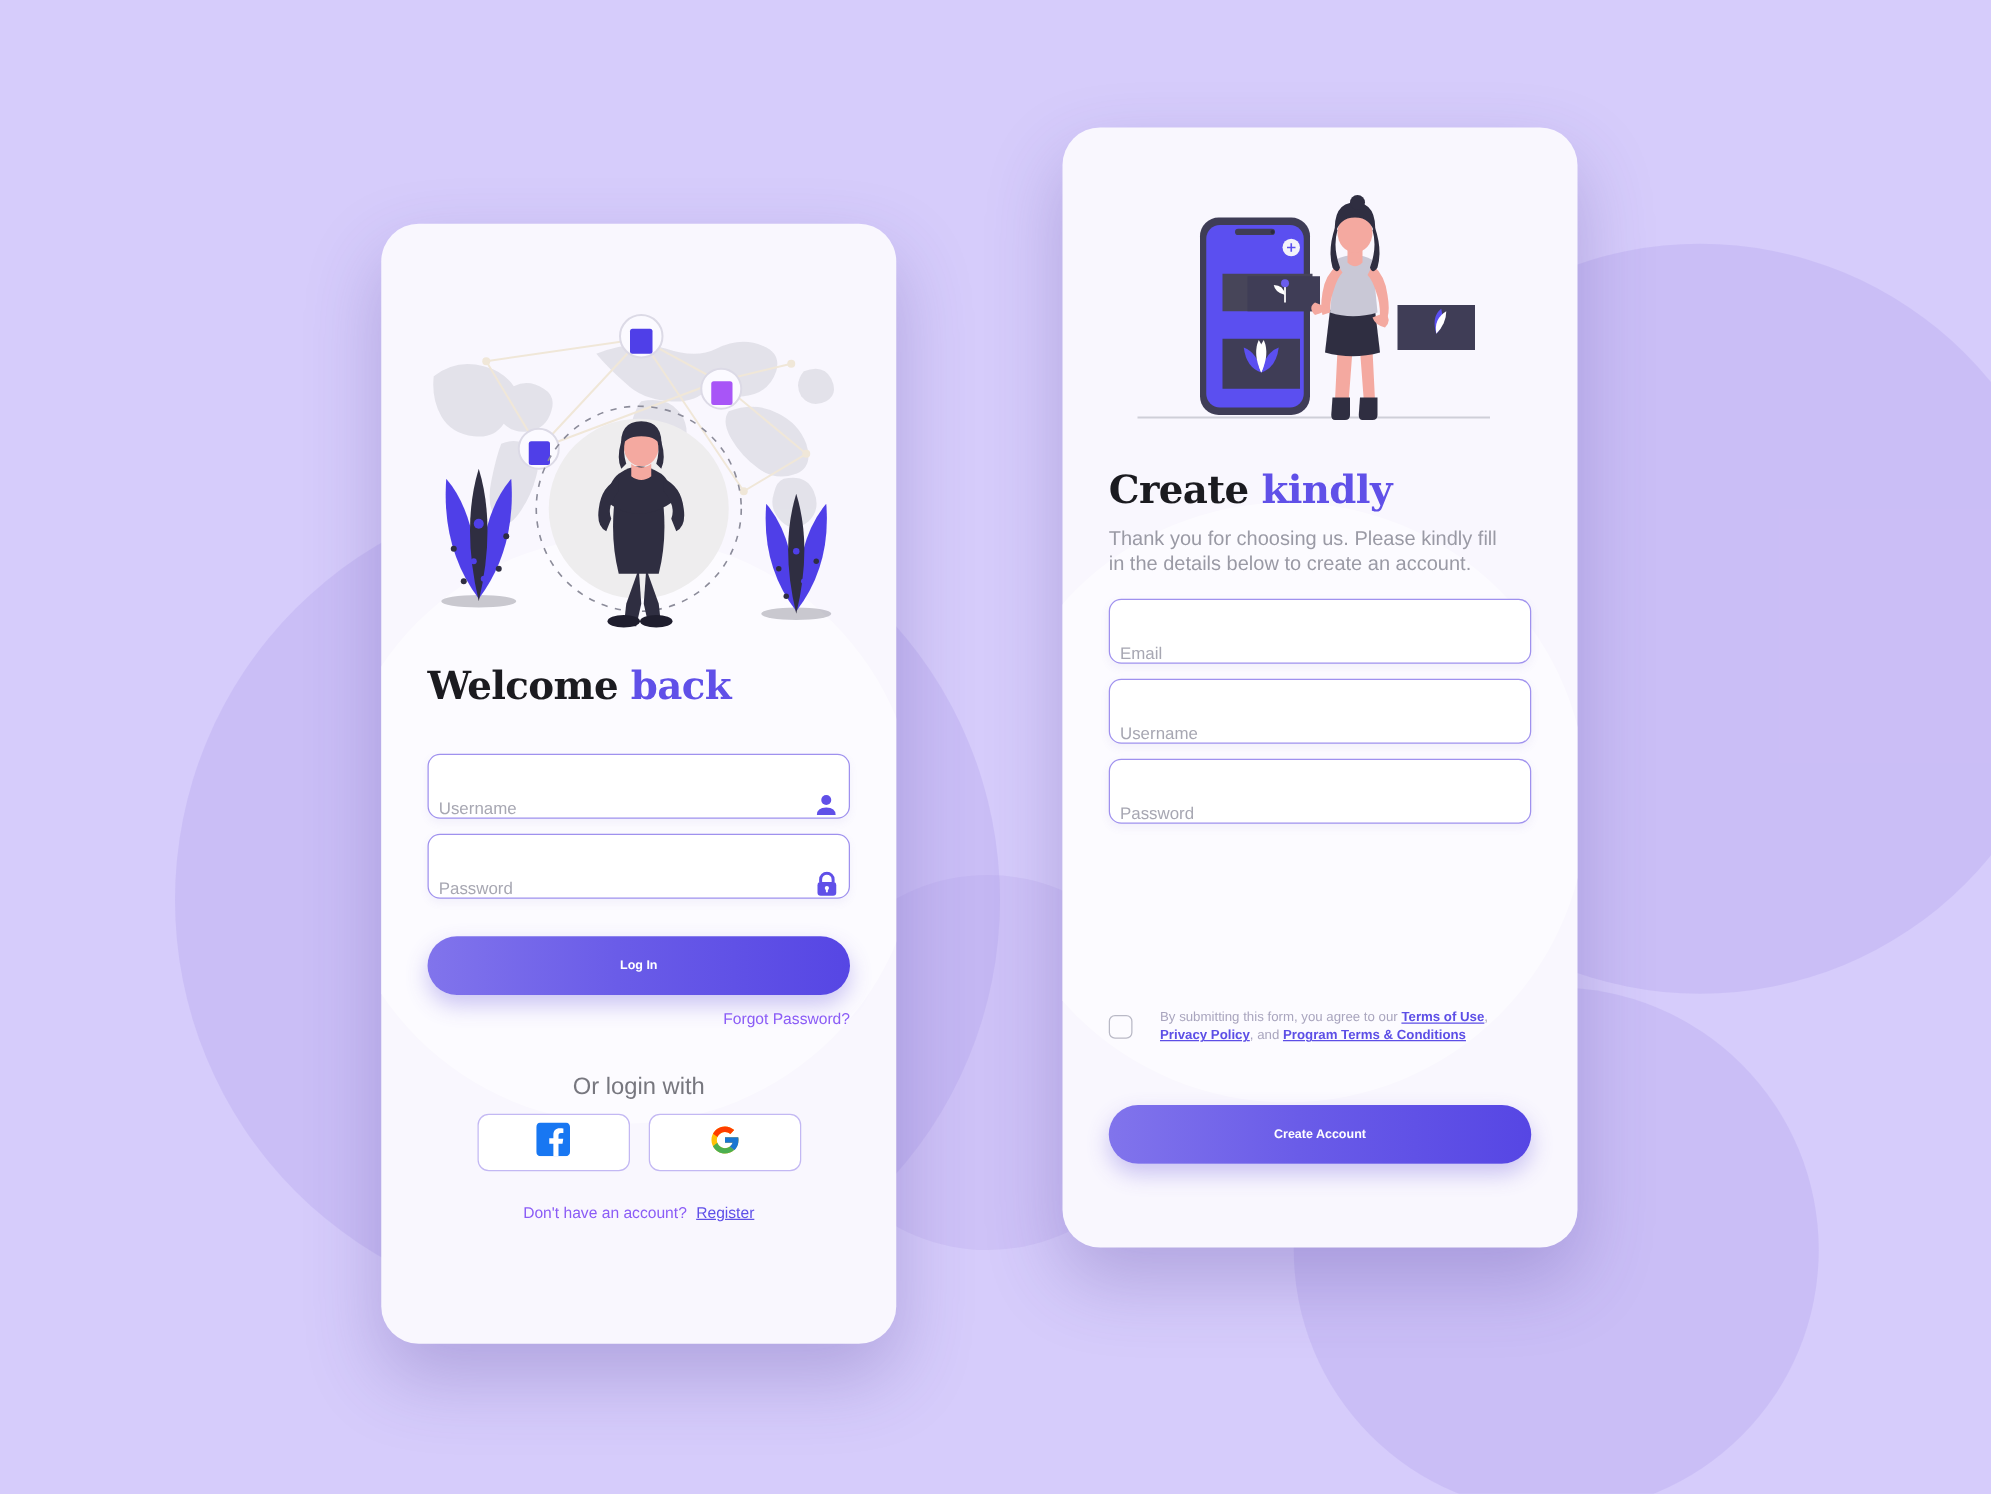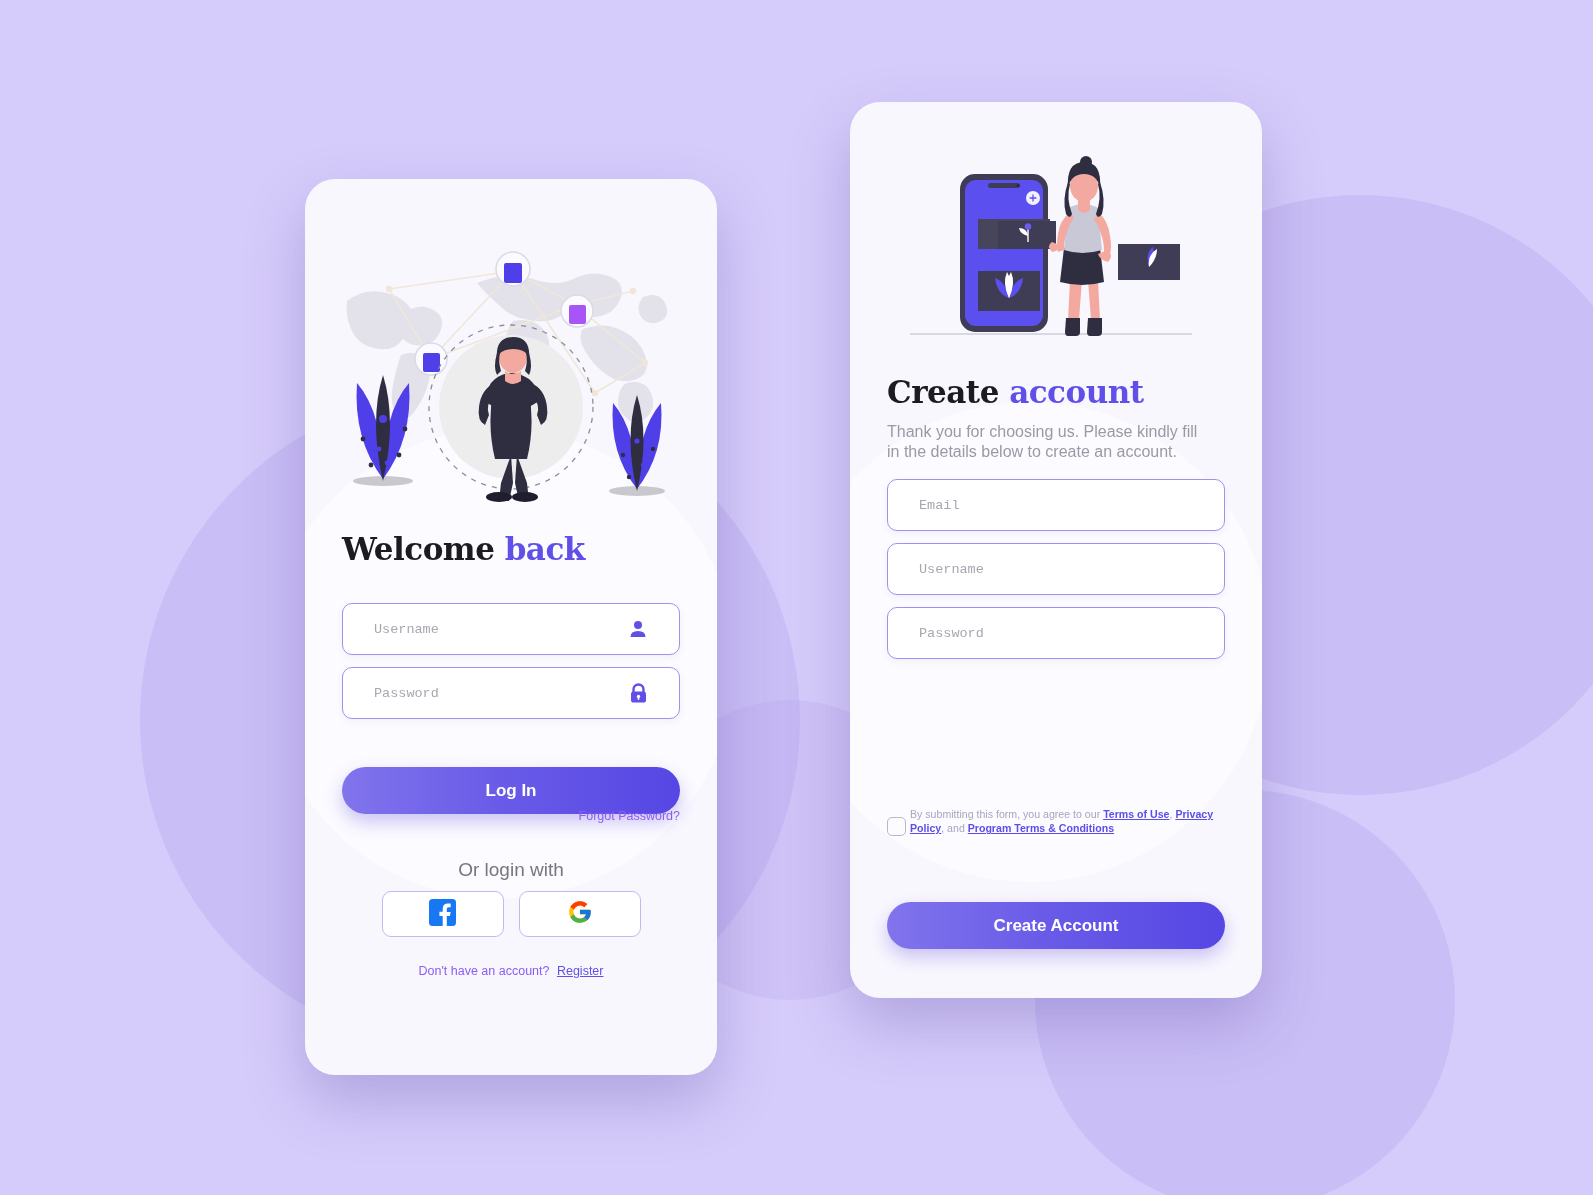--- a/index.html
+++ b/index.html
@@ -96,48 +96,46 @@
   }
 
   
   .field {
     position: relative;
     box-sizing: border-box;
     background: #ffffff;
     border: 1.4px solid #9f91ee;
     border-radius: 10px;
     display: flex;
-    align-items: center;
-    padding: 0 31px;
+    align-items: flex-end;
+    padding: 0 8px;
     box-shadow: 0 3px 7px rgba(120, 100, 200, 0.07);
-    font-family: Liberation Mono, monospace;
   }
   .field .ph {
     color: #a7a7b2;
     font-size: 13.5px;
     flex: 1;
     user-select: none;
   }
   .field .fi { display: flex; align-items: center; }
 
   
   .btn-primary {
     box-sizing: border-box;
     border: none;
     border-radius: 26px;
     color: #ffffff;
-    font-size: 17px;
+    font-size: 10px;
     font-weight: bold;
     display: flex;
     align-items: center;
     justify-content: center;
     cursor: pointer;
     background: linear-gradient(90deg, #8174ec 0%, #6a5ce8 45%, #5646e4 100%);
     box-shadow: 0 8px 18px rgba(90, 70, 215, 0.30);
-    margin-top: 18px;
   }
 
   .link-muted {
     color: #8b5cf6;
     font-size: 12.5px;
   }
   .link-accent {
     color: #6050e8;
     text-decoration: underline;
   }
@@ -411,36 +409,36 @@
         <path d="M176 38 q-2 -26 16 -26 q18 0 16 26 q-3 -14 -16 -14 q-13 0 -16 14z" fill="#2f2e41"></path>
         <path d="M176 32 q-6 18 -2 32 q4 6 6 0 q-6 -16 -2 -30z" fill="#2f2e41"></path>
         <path d="M208 32 q6 18 2 32 q-4 6 -6 0 q6 -16 2 -30z" fill="#2f2e41"></path>
         <circle cx="194" cy="12" r="6" fill="#2f2e41"></circle>
       </g>
     </svg>
   </div>
 
   <div class="heading" style="position:absolute; left:37px; top:272px; font-size:31px;">
     <span>Create</span>
-    <span class="accent">account</span>
+    <span class="accent">kindly</span>
   </div>
 
   <div class="subtext" style="position:absolute; left:37px; top:320px; width:318px;">Thank you for choosing us. Please kindly fill in the details below to create an account.</div>
 
   <div class="field" style="position:absolute; left:37px; top:377px; width:338px; height:52px;">
     <span class="ph">Email</span>
   </div>
   <div class="field" style="position:absolute; left:37px; top:441px; width:338px; height:52px;">
     <span class="ph">Username</span>
   </div>
   <div class="field" style="position:absolute; left:37px; top:505px; width:338px; height:52px;">
     <span class="ph">Password</span>
   </div>
 
-  <div style="position:absolute; left:37px; top:705px; width:338px; display:flex; gap:4px; align-items:flex-end;">
+  <div style="position:absolute; left:37px; top:705px; width:338px; display:flex; gap:22px; align-items:center;">
     <div class="cbox"></div>
     <div class="terms">
       <span>By submitting this form, you agree to our </span><a>Terms of Use</a><span>, </span><a>Privacy Policy</a><span>, and </span><a>Program Terms &amp; Conditions</a>
     </div>
   </div>
 
   <div class="btn-primary" style="position:absolute; left:37px; top:782px; width:338px; height:47px;">
     <span>Create Account</span>
   </div>
 </div>

